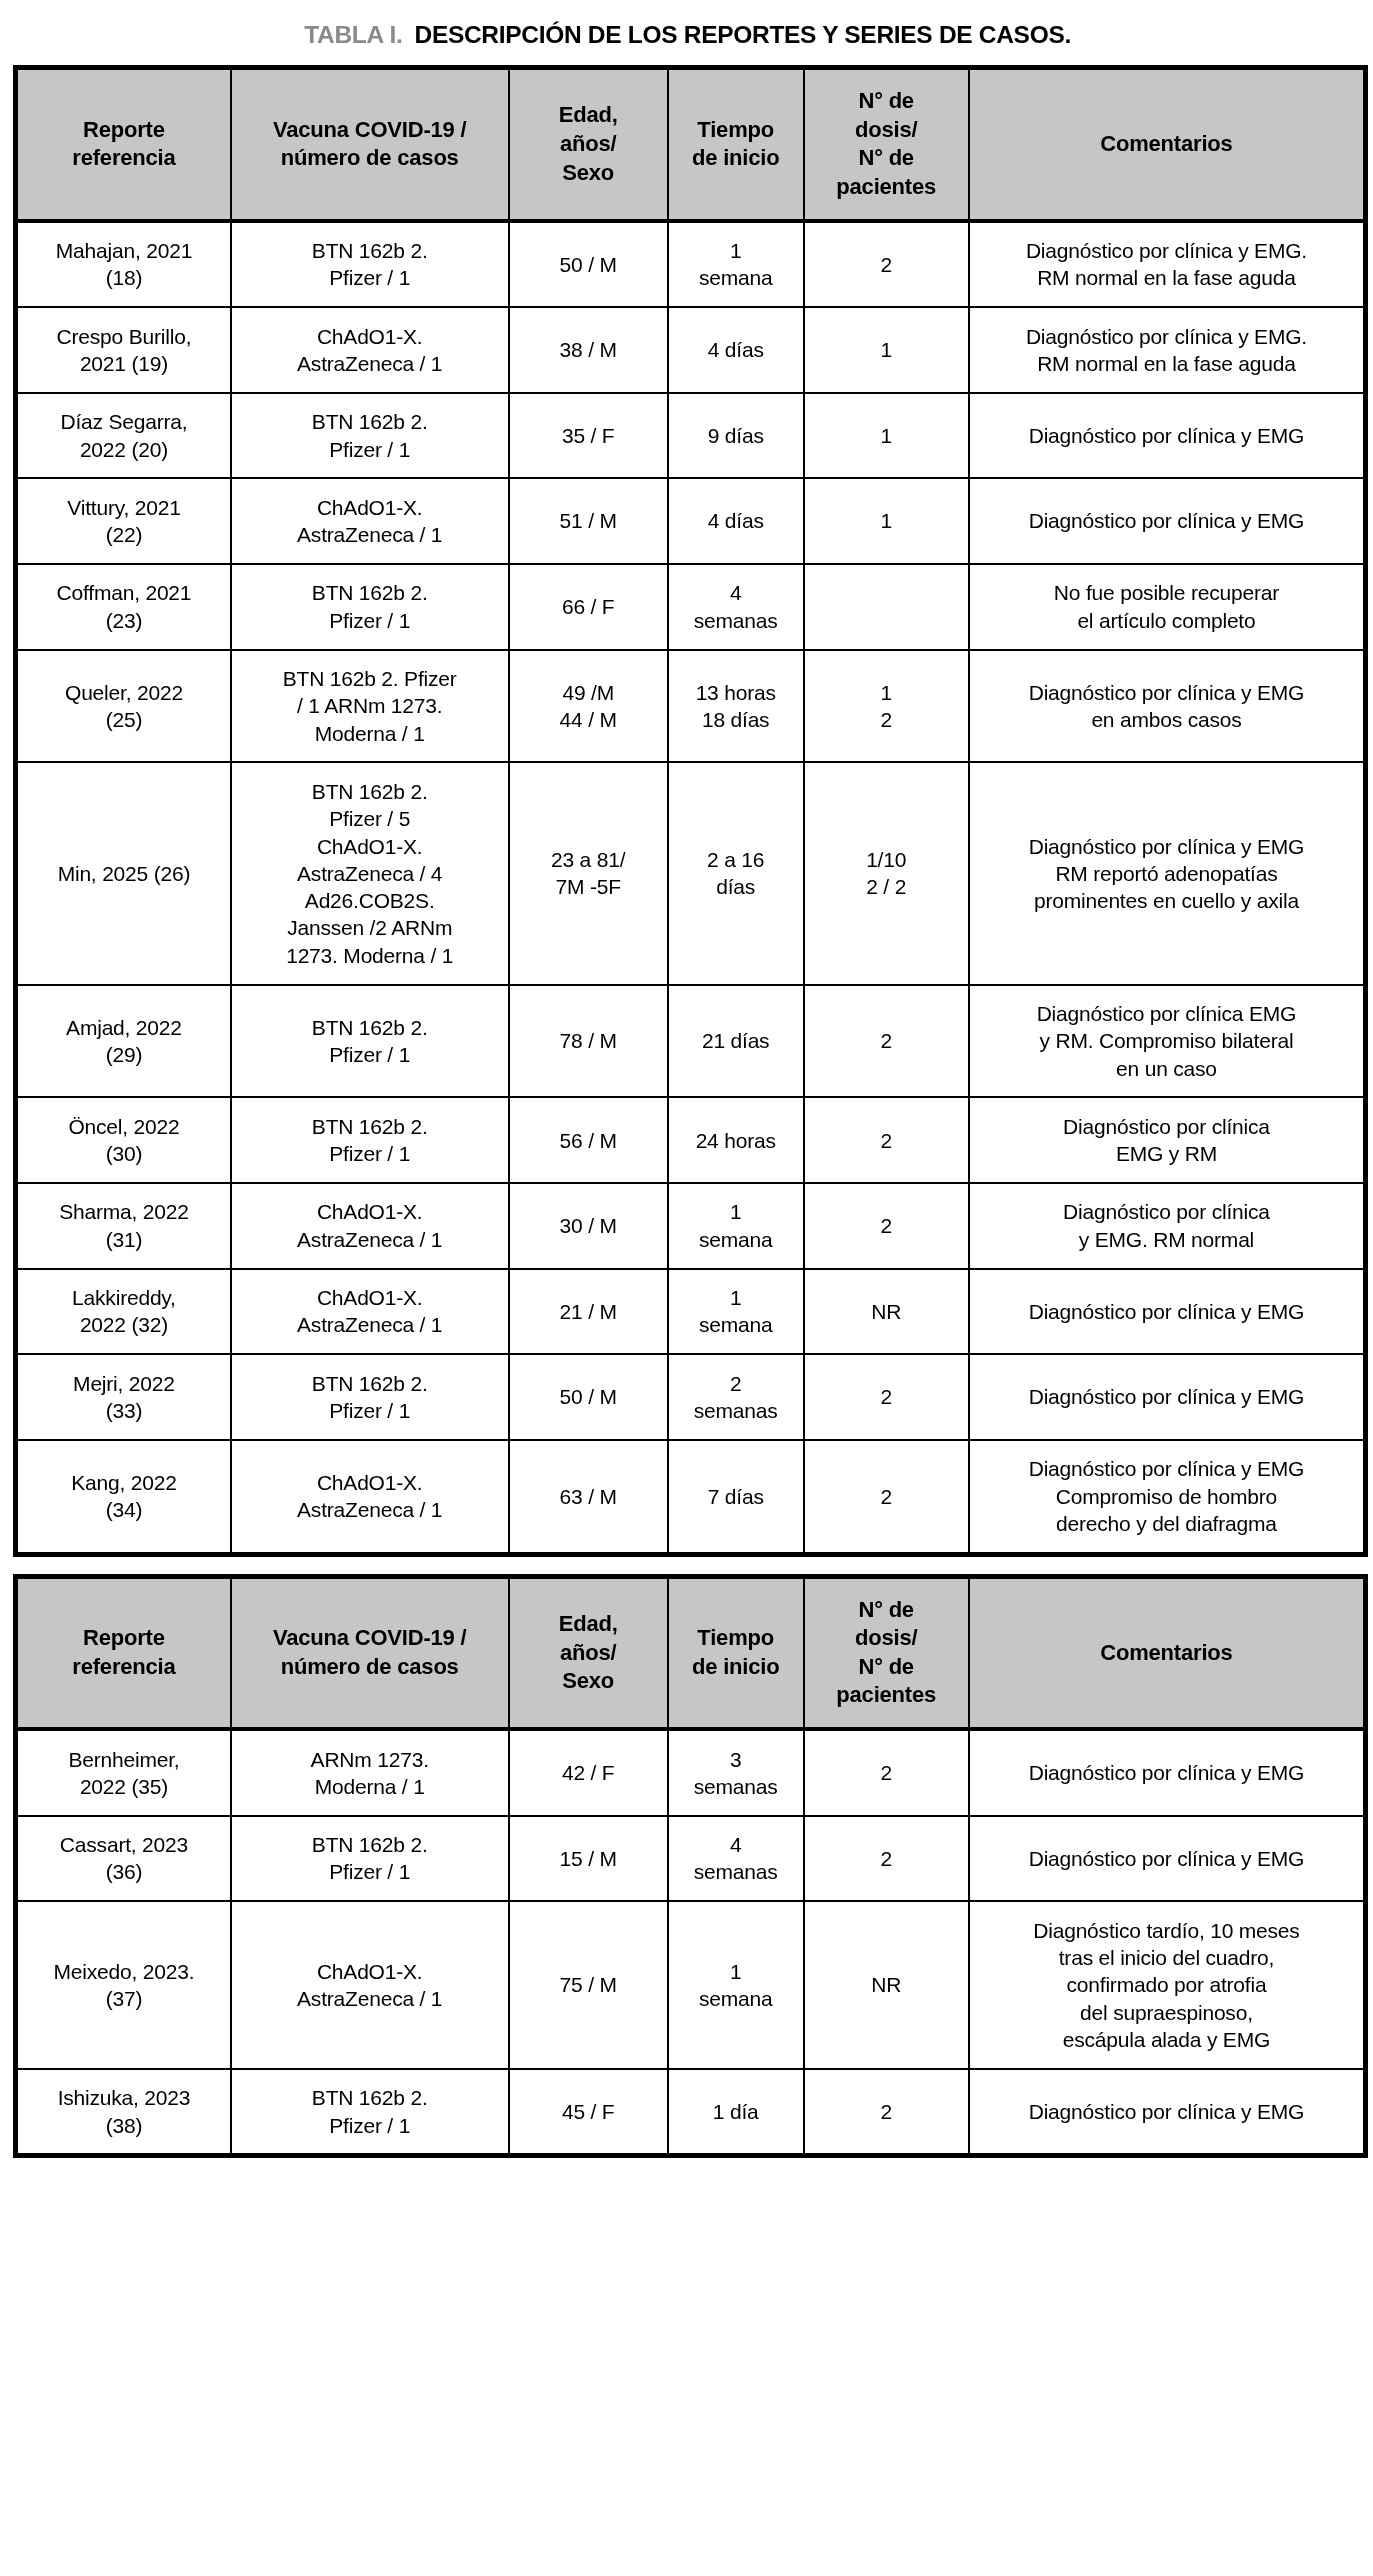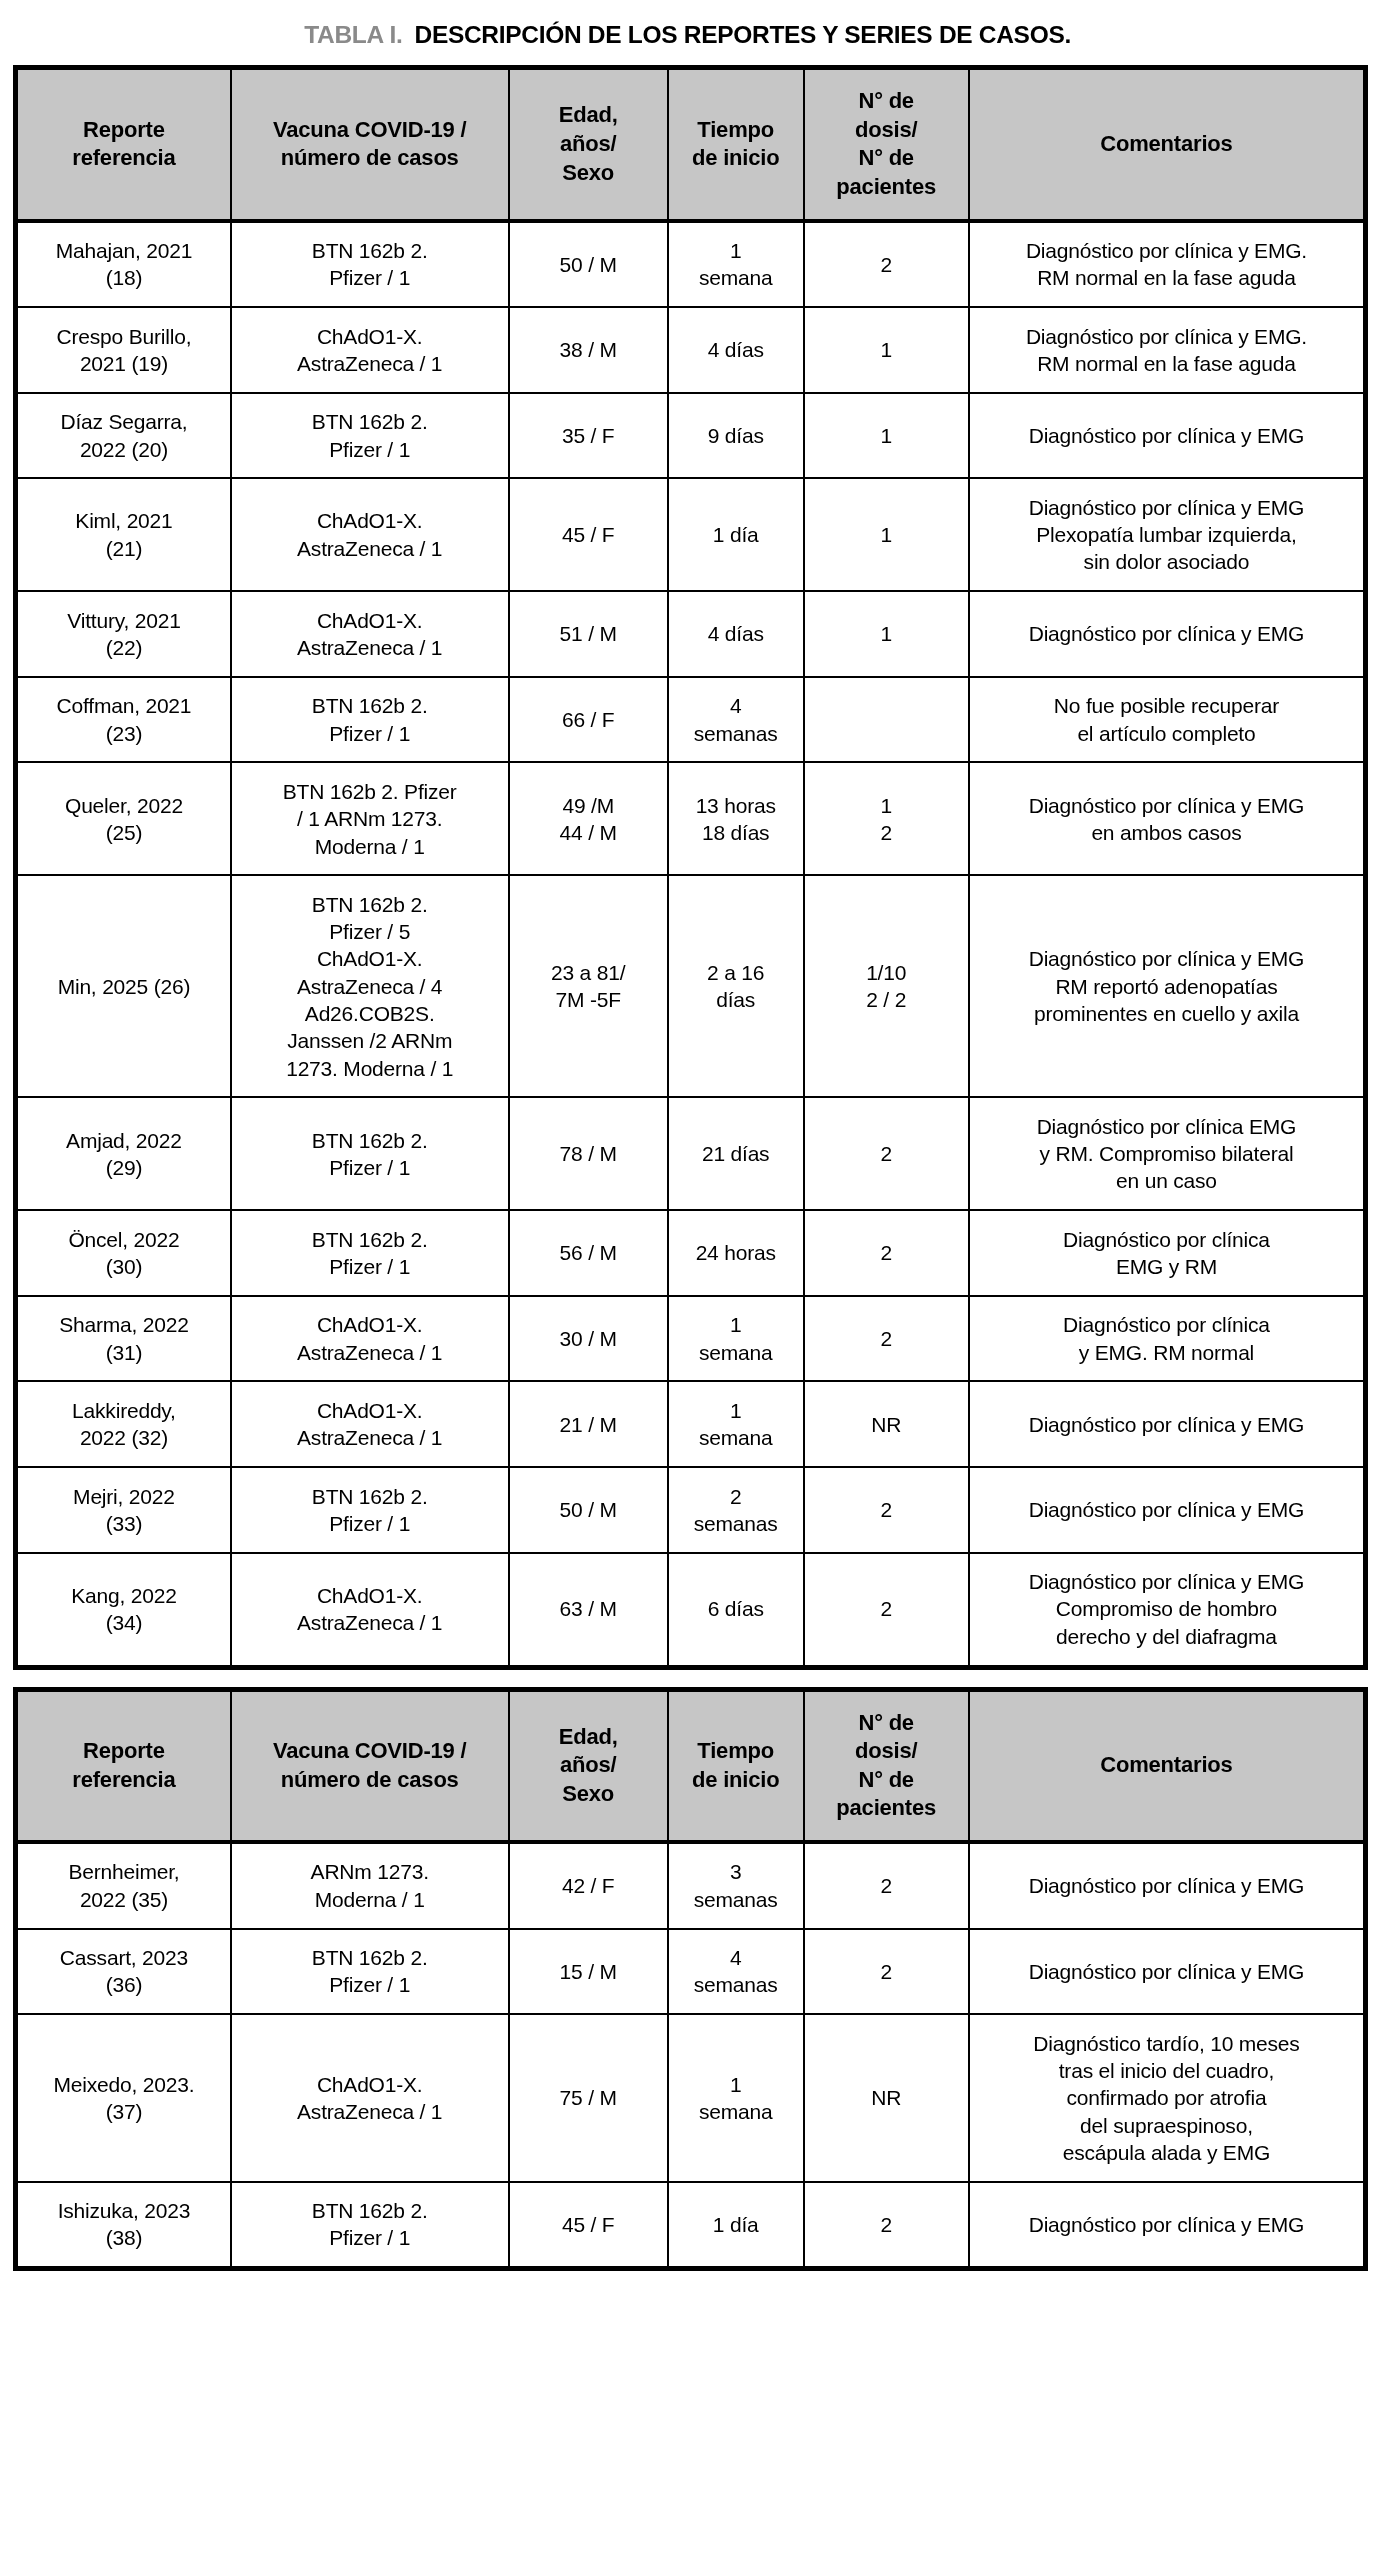--- a/index.html
+++ b/index.html
@@ -120,32 +120,20 @@
             <td>Díaz Segarra,
 2022 (20)</td>
             <td>BTN 162b 2.
 Pfizer / 1</td>
             <td>35 / F</td>
             <td>9 días</td>
             <td>1</td>
             <td>Diagnóstico por clínica y EMG</td>
           </tr>
           <tr>
-            <td>Kiml, 2021
-(21)</td>
-            <td>ChAdO1-X.
-AstraZeneca / 1</td>
-            <td>45 / F</td>
-            <td>1 día</td>
-            <td>1</td>
-            <td>Diagnóstico por clínica y EMG
-Plexopatía lumbar izquierda,
-sin dolor asociado</td>
-          </tr>
-          <tr>
             <td>Vittury, 2021
 (22)</td>
             <td>ChAdO1-X.
 AstraZeneca / 1</td>
             <td>51 / M</td>
             <td>4 días</td>
             <td>1</td>
             <td>Diagnóstico por clínica y EMG</td>
           </tr>
           <tr>
@@ -250,21 +238,21 @@
 semanas</td>
             <td>2</td>
             <td>Diagnóstico por clínica y EMG</td>
           </tr>
           <tr>
             <td>Kang, 2022
 (34)</td>
             <td>ChAdO1-X.
 AstraZeneca / 1</td>
             <td>63 / M</td>
-            <td>6 días</td>
+            <td>7 días</td>
             <td>2</td>
             <td>Diagnóstico por clínica y EMG
 Compromiso de hombro
 derecho y del diafragma</td>
           </tr>
         </tbody>
     </table>
   </div>
 
   <div class="section section-second">

